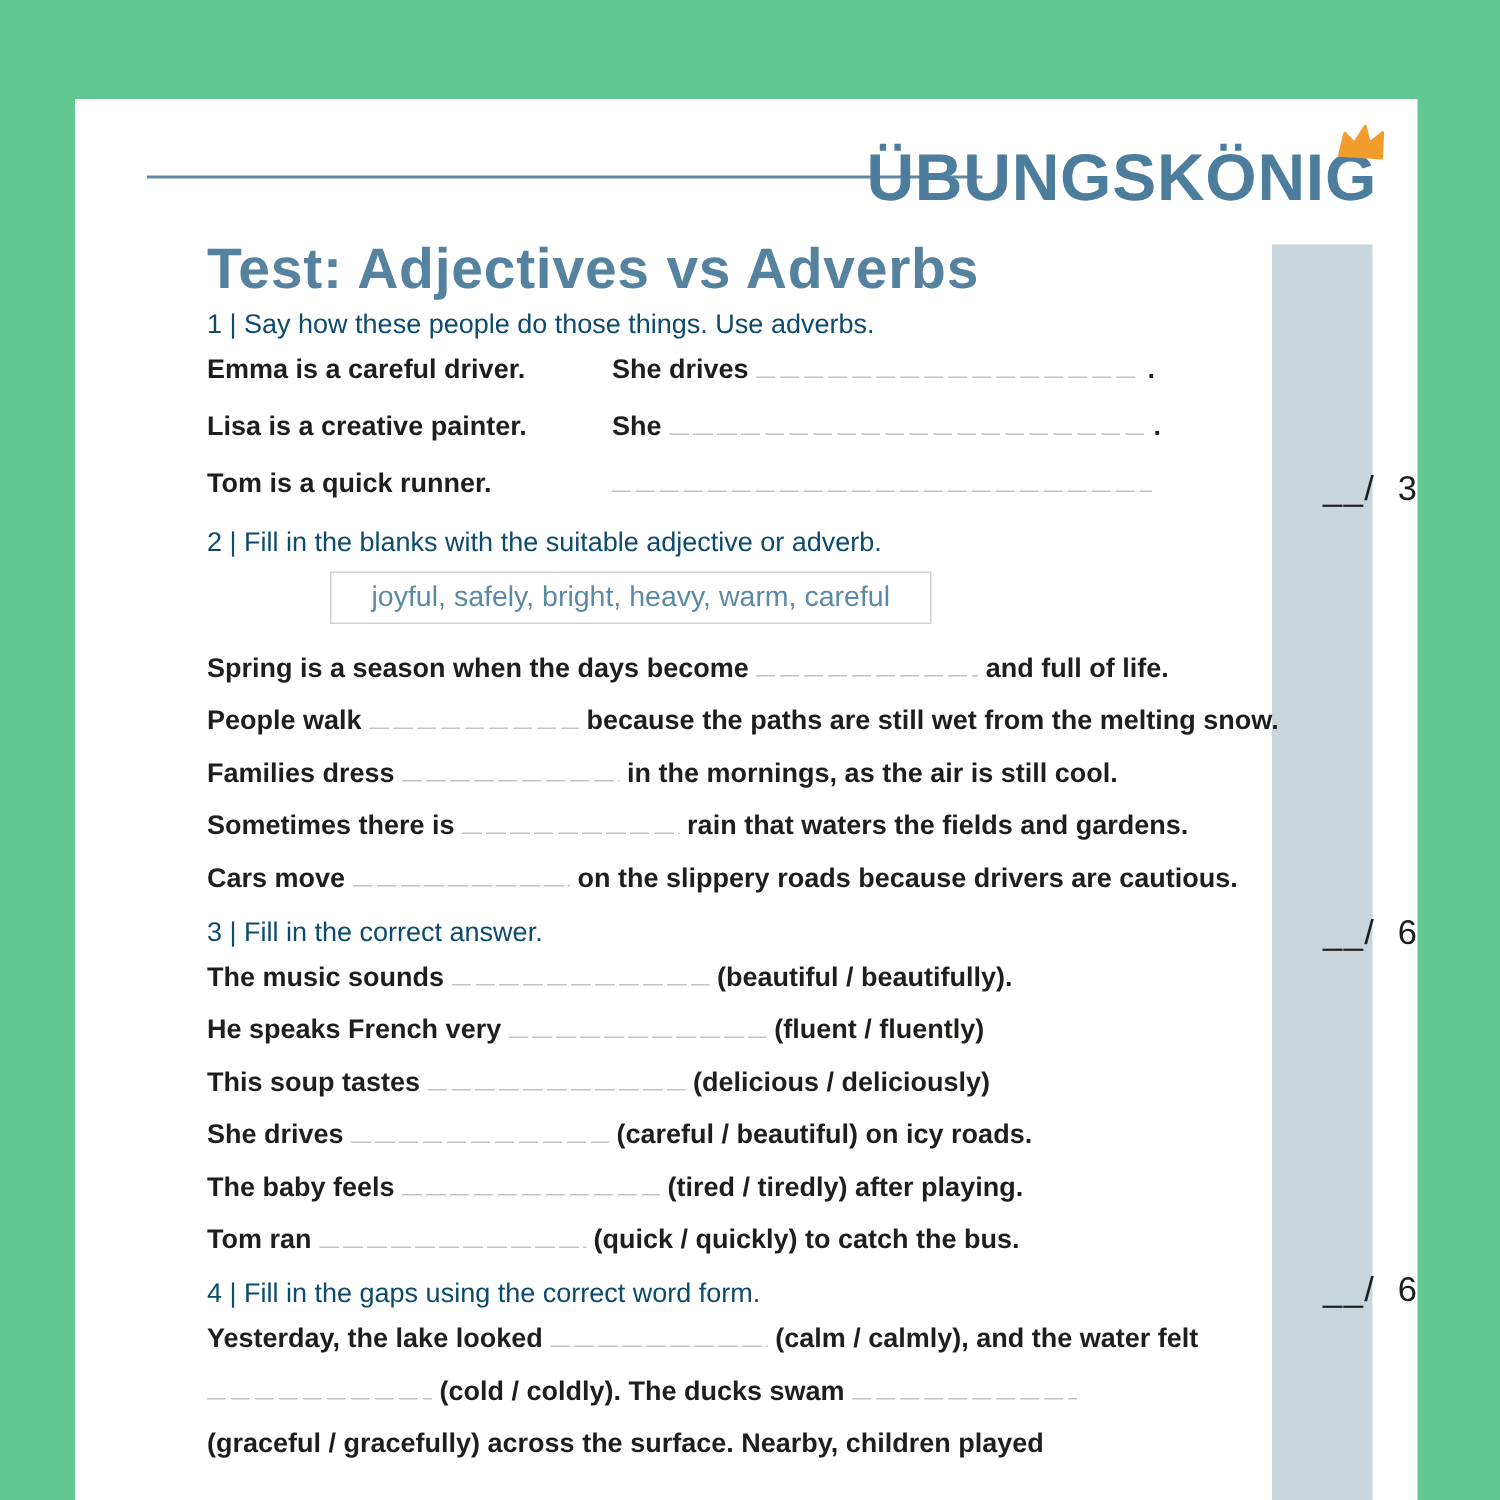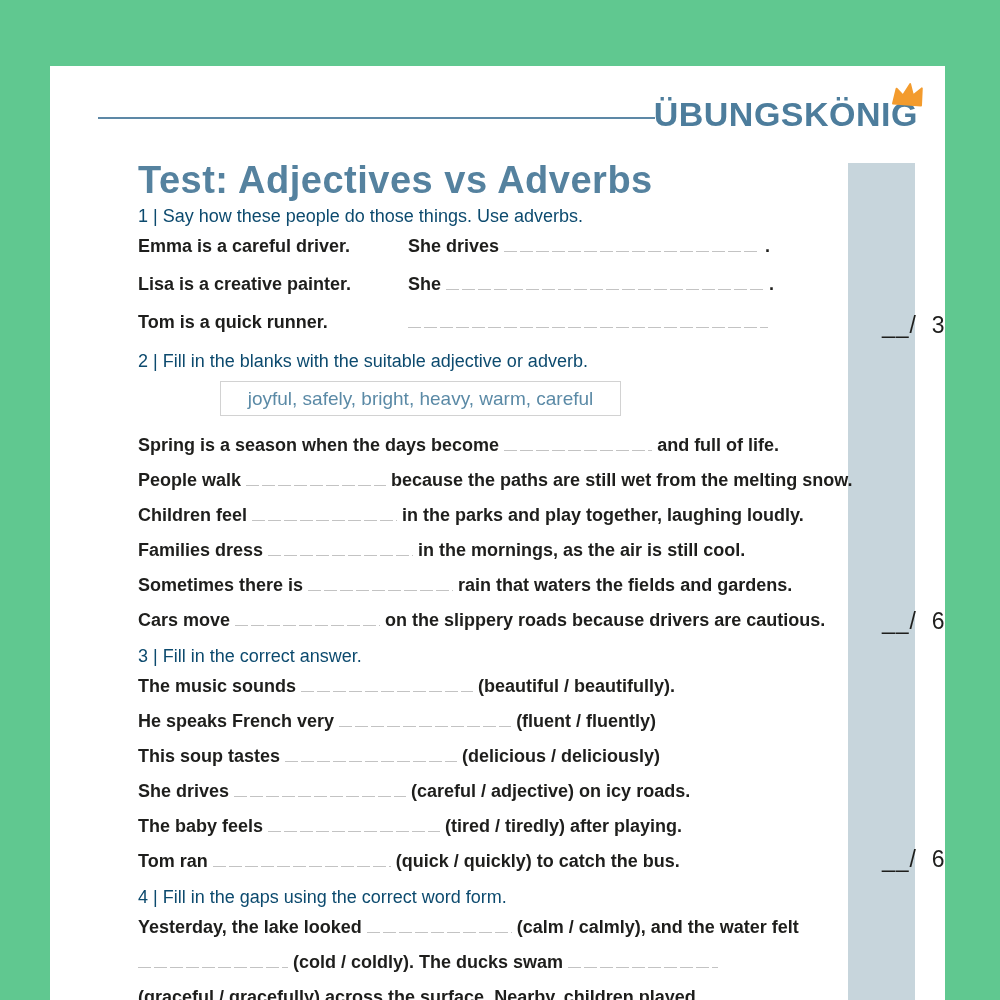--- a/index.html
+++ b/index.html
@@ -32,21 +32,21 @@
   .score-2 { top:542px; }
   .score-3 { top:780px; }
 
   
   .header-rule {
     position:absolute; left:48px; top:51px;
     width:557px; height:2px; background:#5d88a6;
   }
   .brand {
     position:absolute; top:31px; right:27px;
-    font-size:34px; font-weight:bold; color:#4d7d9c;
+    font-size:44px; font-weight:bold; color:#4d7d9c;
     letter-spacing:0.5px; line-height:1;
   }
   .crown {
     position:absolute; top:-15px; right:-7px;
     width:34px; height:26px;
   }
 
   
   .content {
     position:absolute; left:88px; top:93px; width:692px;
@@ -121,31 +121,30 @@
     </div>
 
     <h2 class="section-heading mt">2 | Fill in the blanks with the suitable adjective or adverb.</h2>
 
     <div class="word-bank">
       <span class="word-bank-text">joyful, safely, bright, heavy, warm, careful</span>
     </div>
 
     <div class="row s2-row"><span>Spring is a season when the days become</span><span class="blank" style="width:148px"></span><span>and full of life.</span></div>
     <div class="row s2-row"><span>People walk</span><span class="blank" style="width:140px"></span><span>because the paths are still wet from the melting snow.</span></div>
-    <div class="row s2-row"><span>Children feel</span><span class="blank" style="width:145px"></span><span>in the parks and play together, laughing loudly.</span></div>
     <div class="row s2-row"><span>Families dress</span><span class="blank" style="width:145px"></span><span>in the mornings, as the air is still cool.</span></div>
     <div class="row s2-row"><span>Sometimes there is</span><span class="blank" style="width:145px"></span><span>rain that waters the fields and gardens.</span></div>
     <div class="row s2-row"><span>Cars move</span><span class="blank" style="width:145px"></span><span>on the slippery roads because drivers are cautious.</span></div>
 
     <h2 class="section-heading mt">3 | Fill in the correct answer.</h2>
 
     <div class="row s3-row"><span>The music sounds</span><span class="blank" style="width:172px"></span><span>(beautiful / beautifully).</span></div>
     <div class="row s3-row"><span>He speaks French very</span><span class="blank" style="width:172px"></span><span>(fluent / fluently)</span></div>
     <div class="row s3-row"><span>This soup tastes</span><span class="blank" style="width:172px"></span><span>(delicious / deliciously)</span></div>
-    <div class="row s3-row"><span>She drives</span><span class="blank" style="width:172px"></span><span>(careful / adjective) on icy roads.</span></div>
+    <div class="row s3-row"><span>She drives</span><span class="blank" style="width:172px"></span><span>(careful / beautiful) on icy roads.</span></div>
     <div class="row s3-row"><span>The baby feels</span><span class="blank" style="width:172px"></span><span>(tired / tiredly) after playing.</span></div>
     <div class="row s3-row"><span>Tom ran</span><span class="blank" style="width:178px"></span><span>(quick / quickly) to catch the bus.</span></div>
 
     <h2 class="section-heading mt">4 | Fill in the gaps using the correct word form.</h2>
 
     <div class="row s4-row"><span>Yesterday, the lake looked</span><span class="blank" style="width:145px"></span><span>(calm / calmly), and the water felt</span></div>
     <div class="row s4-row"><span class="blank lead" style="width:150px"></span><span>(cold / coldly). The ducks swam</span><span class="blank" style="width:150px"></span></div>
     <div class="row s4-row"><span>(graceful / gracefully) across the surface. Nearby, children played</span></div>
 
   </div>

